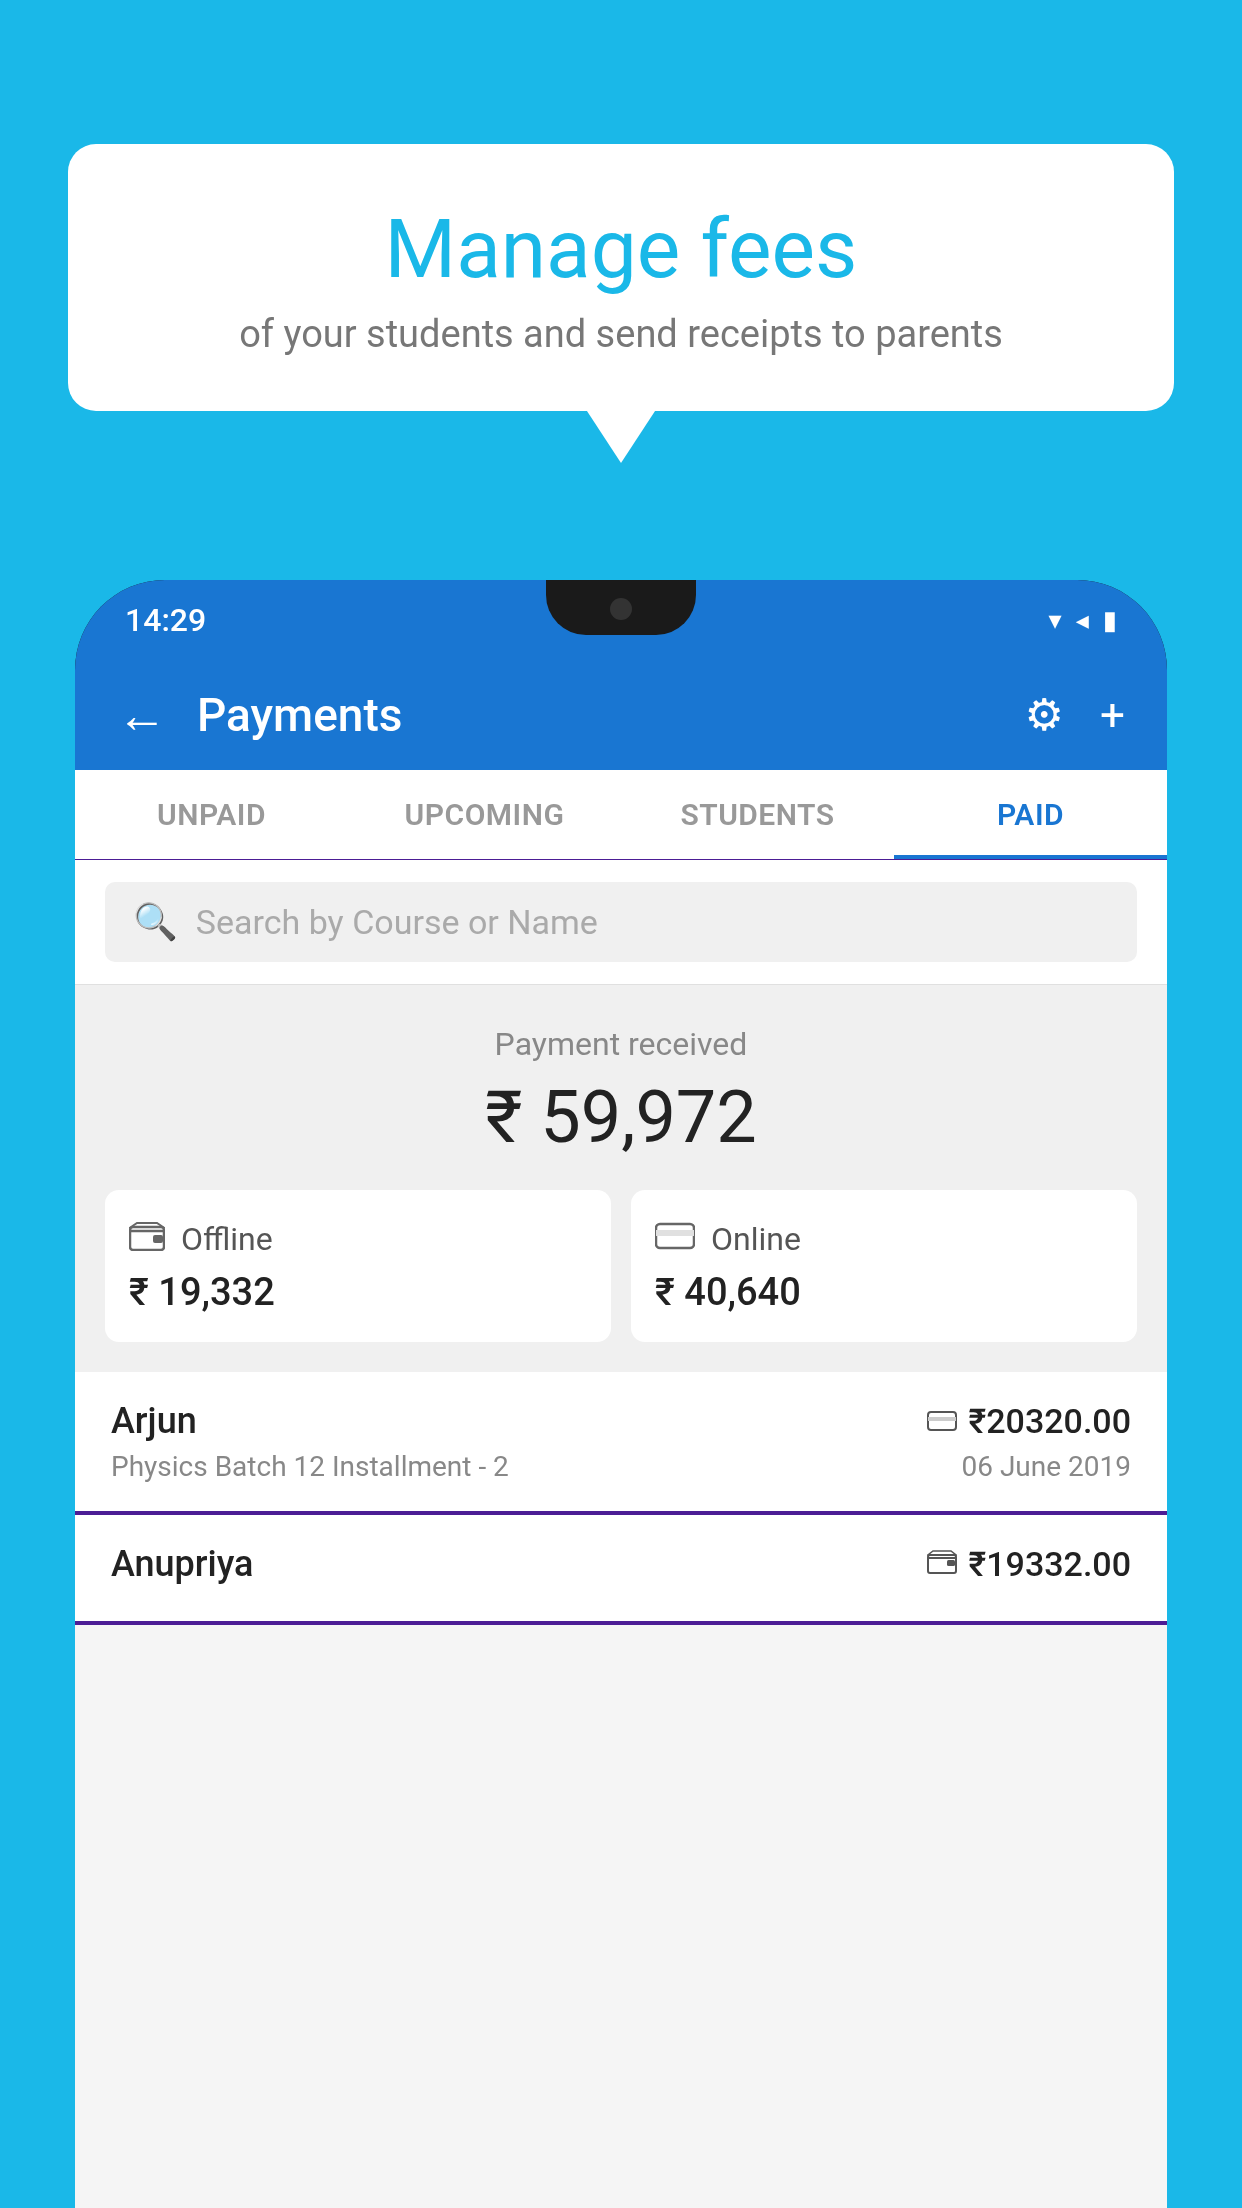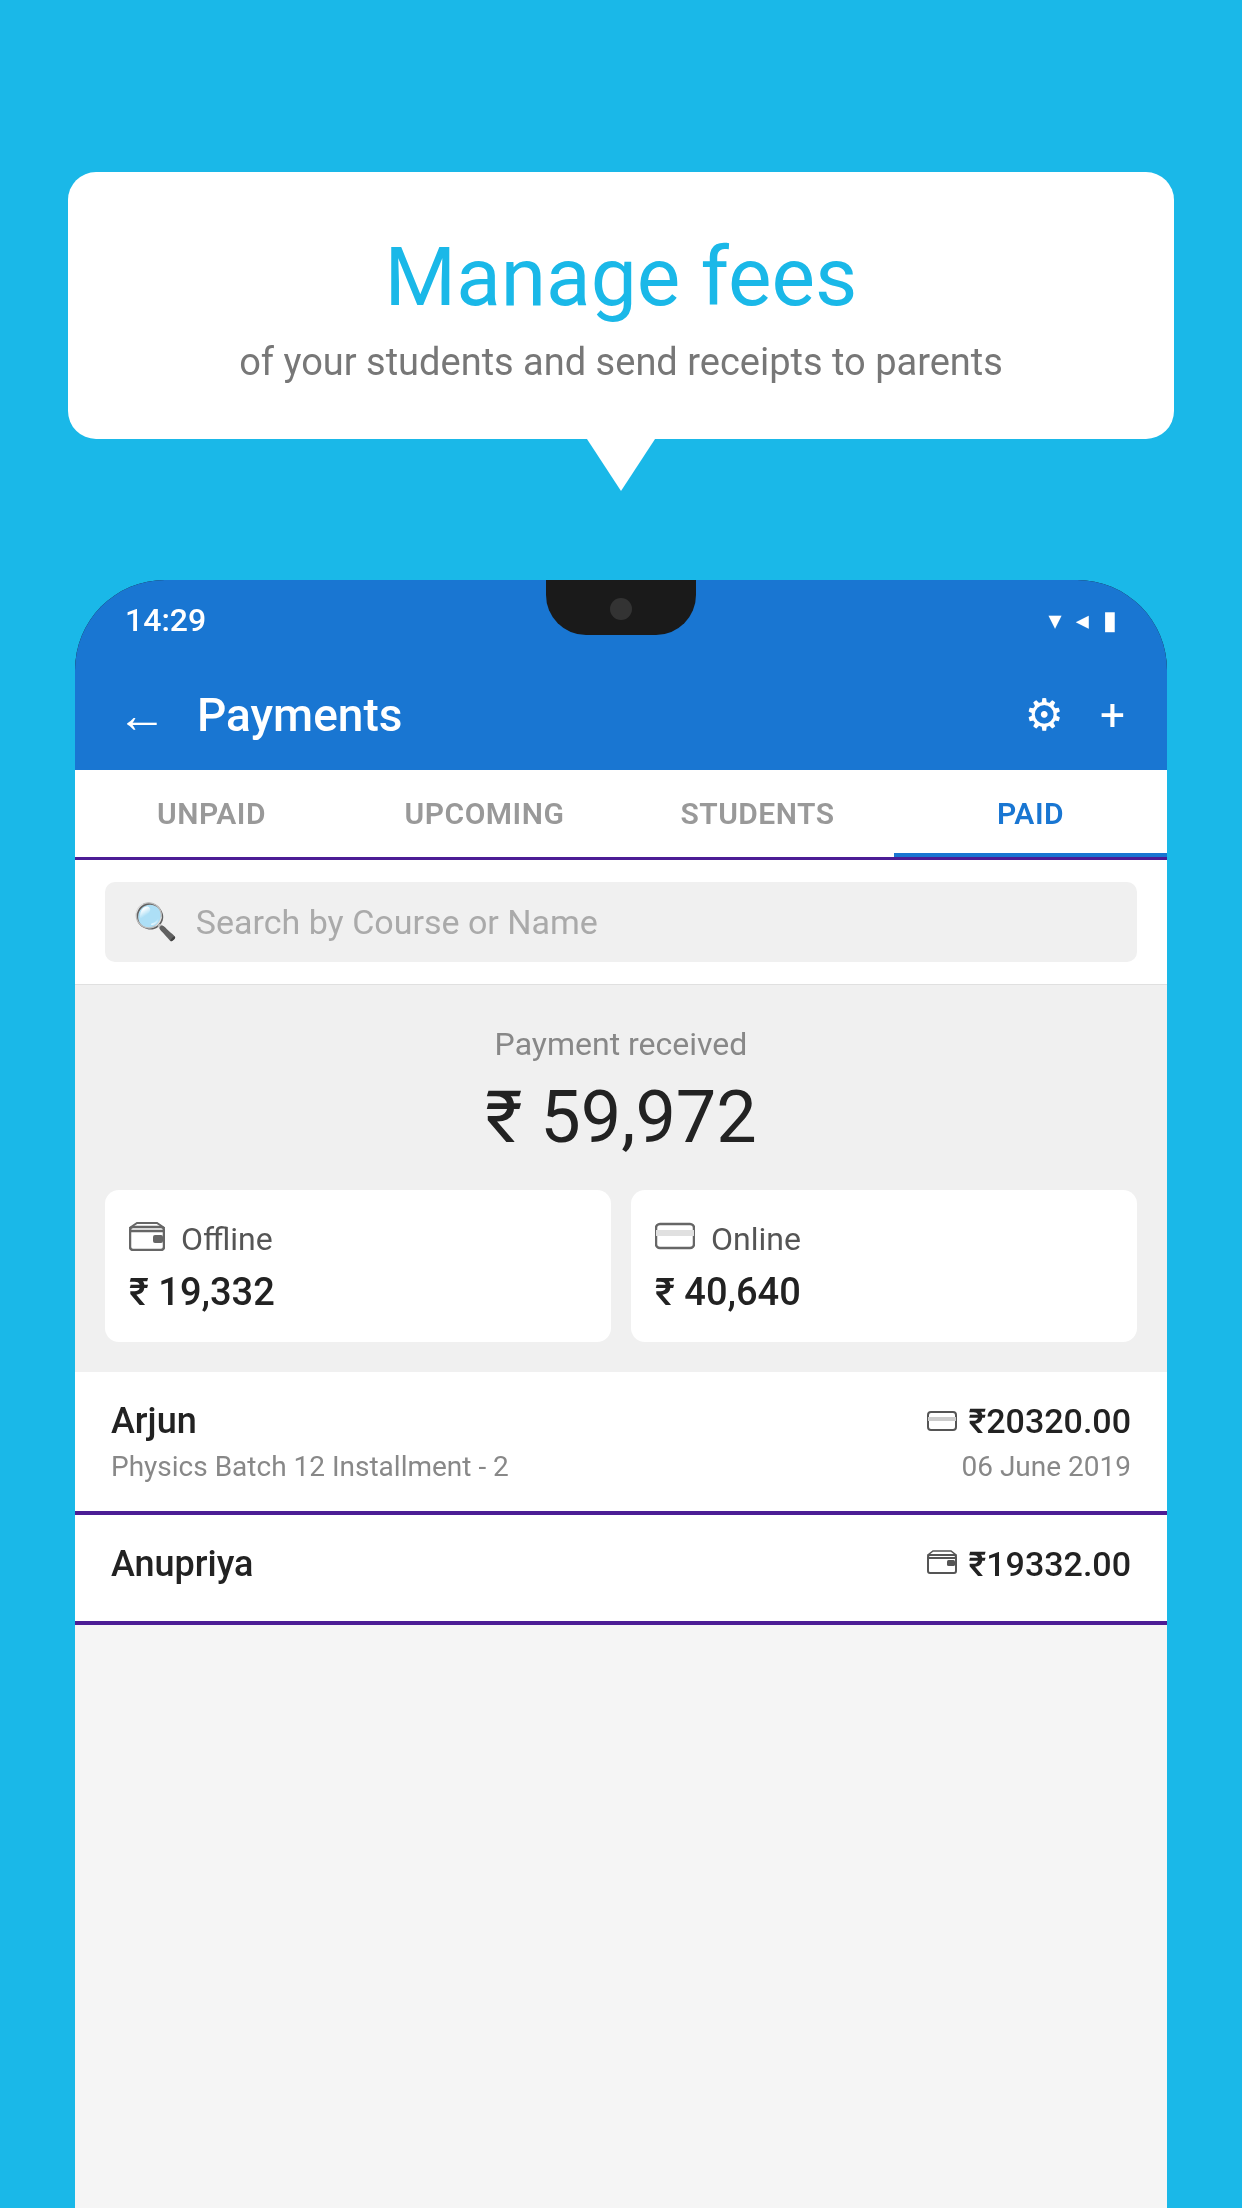--- a/index.html
+++ b/index.html
@@ -8,21 +8,21 @@
       height: 2208px;
       background-color: #1ab8e8;
       font-family: 'Roboto', Arial, sans-serif;
       overflow: hidden;
       position: relative;
     }
 
     
     .speech-bubble {
       position: absolute;
-      top: 172px;
+      top: 144px;
       left: 68px;
       right: 68px;
       background: white;
       border-radius: 28px;
       padding: 60px 50px 55px;
       text-align: center;
     }
     .speech-bubble::after {
       content: '';
       position: absolute;
@@ -141,21 +141,21 @@
     .phone-screen {
       background: #f5f5f5;
       height: calc(100% - 190px);
       overflow: hidden;
     }
 
     
     .tabs {
       background: white;
       display: flex;
-      border-bottom: 3px solid #4c1d95;
+      border-bottom: 1px solid #4c1d95;
       height: 90px;
     }
     .tab {
       flex: 1;
       display: flex;
       align-items: center;
       justify-content: center;
       font-size: 30px;
       font-weight: 600;
       color: #999;

